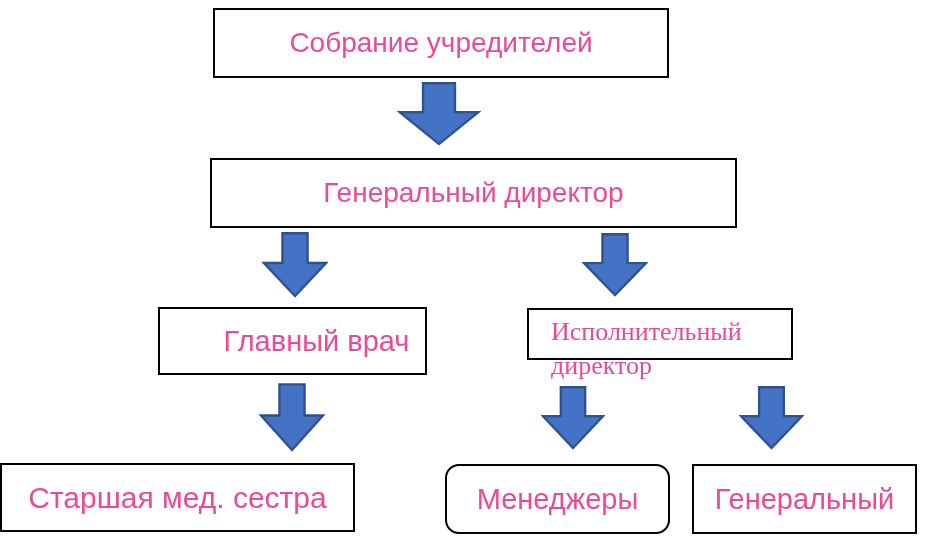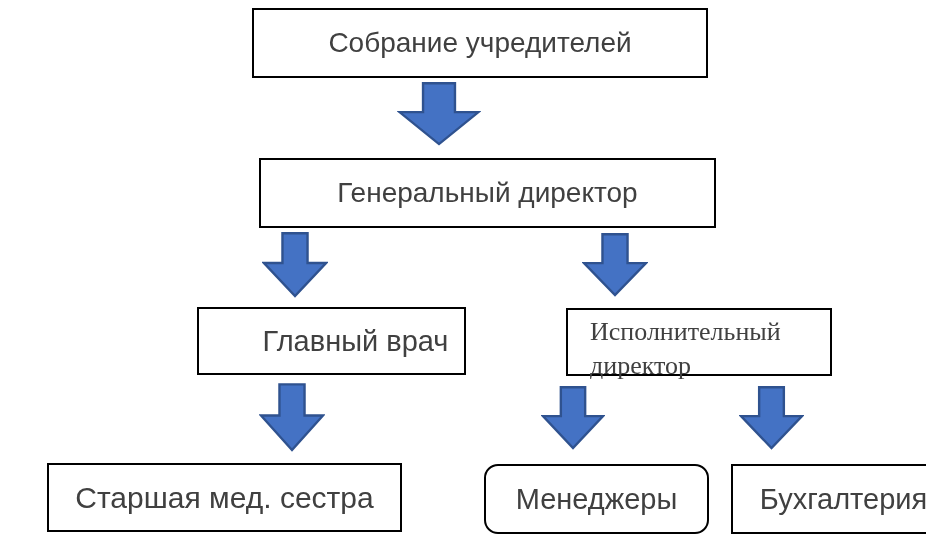--- a/index.html
+++ b/index.html
@@ -13,23 +13,22 @@
   }
   .node {
     position: absolute;
     box-sizing: border-box;
     background: #ffffff;
     border: 2px solid #000000;
     display: flex;
     align-items: center;
     justify-content: center;
     font-size: 28px;
-    color: #404040;
+    color: #ec4899;
     white-space: nowrap;
-    margin-left: 39px;
   }
   .node.serif {
     font-family: "Liberation Serif", serif;
     font-size: 26px;
     justify-content: flex-start;
     align-items: flex-start;
     padding: 5px 8px 0 22px;
     line-height: 1.32;
     white-space: normal;
     text-align: left;
@@ -38,24 +37,24 @@
   .arrow svg { display: block; width: 100%; height: 100%; }
   .arrow polygon {
     fill: #4472C4;
     stroke: #2F528F;
     stroke-width: 2.4;
     vector-effect: non-scaling-stroke;
     stroke-linejoin: miter;
   }
   
   #node-founders            { left: 213px; top:   8px; width: 456px; height: 70px; }
-  #node-general-director    { left: 220px; top: 158px; width: 457px; height: 70px; }
+  #node-general-director    { left: 210px; top: 158px; width: 527px; height: 70px; }
   #node-chief-physician     { left: 158px; top: 307px; width: 269px; height: 68px; font-size: 29px; padding-left: 48px; }
-  #node-executive-director  { left: 527px; top: 308px; width: 266px; height: 68px; }
-  #node-senior-nurse        { left:  8px; top: 463px; width: 355px; height: 69px; font-size: 30px; }
+  #node-executive-director  { left: 527px; top: 308px; width: 266px; height: 52px; }
+  #node-senior-nurse        { left:  0; top: 463px; width: 355px; height: 69px; font-size: 30px; }
   #node-managers            { left: 445px; top: 464px; width: 225px; height: 70px; font-size: 29px; border-radius: 14px; }
   #node-accounting          { left: 692px; top: 464px; width: 225px; height: 70px; font-size: 29px; }
   
   #arrow-1 { left: 397px; top:  82px; width: 84px; height: 64px; }
   #arrow-2 { left: 262px; top: 232px; width: 66px; height: 66px; }
   #arrow-3 { left: 582px; top: 233px; width: 66px; height: 64px; }
   #arrow-4 { left: 259px; top: 383px; width: 66px; height: 69px; }
   #arrow-5 { left: 541px; top: 386px; width: 64px; height: 64px; }
   #arrow-6 { left: 739px; top: 386px; width: 65px; height: 64px; }
 </style>
@@ -118,16 +117,16 @@
 
   <div class="node" id="node-senior-nurse">
     <span>Старшая мед. сестра</span>
   </div>
 
   <div class="node" id="node-managers">
     <span>Менеджеры</span>
   </div>
 
   <div class="node" id="node-accounting">
-    <span>Бухгалтерия</span>
+    <span>Генеральный</span>
   </div>
 
 </div>
 
 </body></html>

